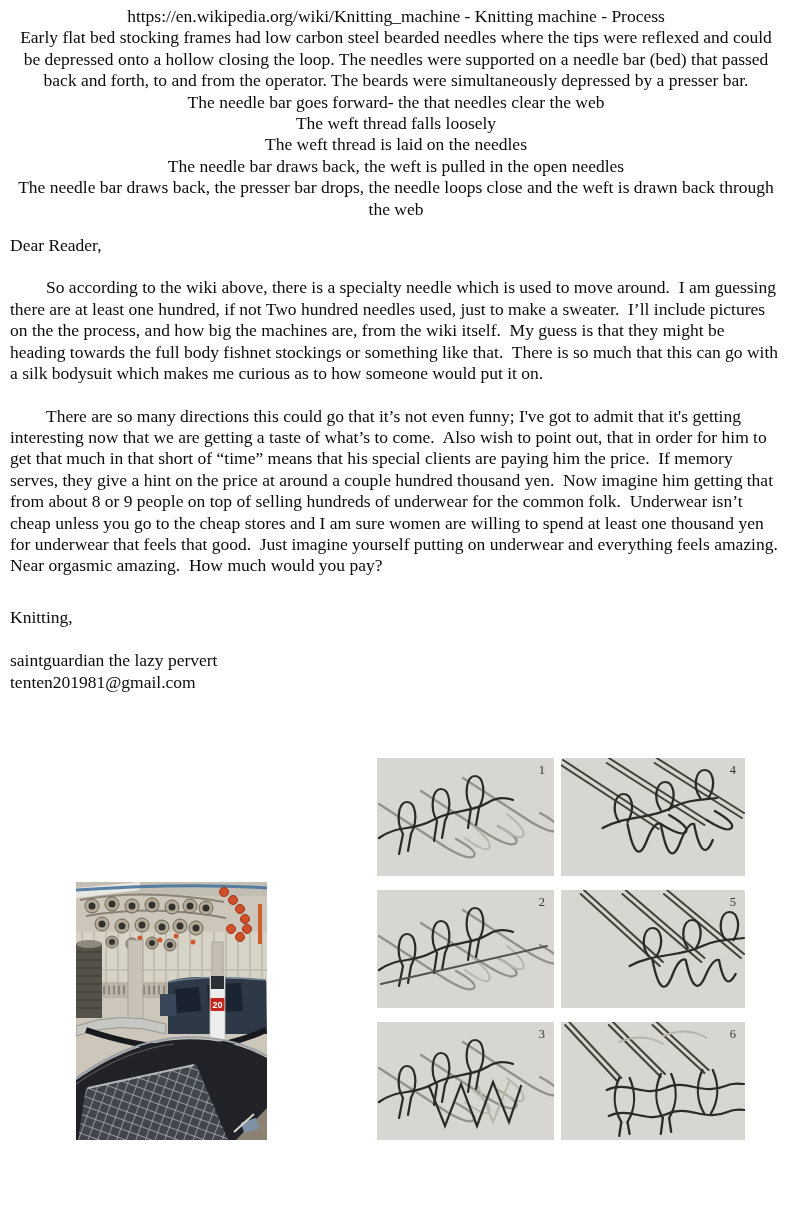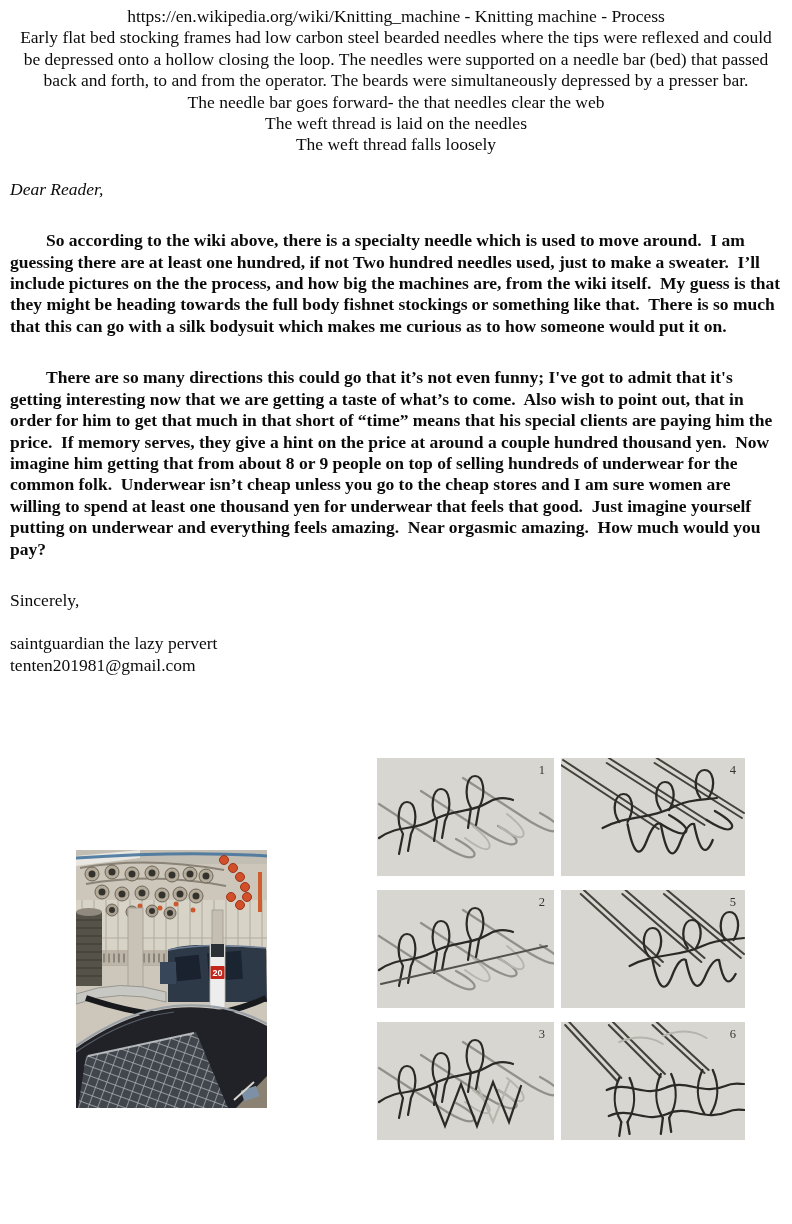--- a/index.html
+++ b/index.html
@@ -4,22 +4,22 @@
 <style>
   html,body { margin:0; padding:0; background:#ffffff; }
   .page {
     position:relative; width:792px; height:1224px; background:#ffffff;
     font-family:"Liberation Serif", serif; font-size:17.5px; line-height:21.4px;
     color:#0b0b0b; overflow:hidden;
   }
   .content { padding:6px 10px 0 10px; }
   .center-block { text-align:center; }
   .center-line { white-space:pre-wrap;text-align:center; }
-  .salutation { margin-top:23px;font-style:italic; }
-  .body-para { margin:30px 0 0 0; text-indent:36px; white-space:pre-wrap;font-weight:bold; }
+  .salutation { margin-top:15px; }
+  .body-para { margin:21px 0 0 0; text-indent:36px; white-space:pre-wrap; }
   .closing { margin-top:30px; }
   .sig-block { margin-top:22px; }
   .sig-line { white-space:pre-wrap; }
 
   .diagram-grid {
     position:absolute; left:377px; top:758px; width:368px;
     display:grid; grid-template-columns:177px 184px; column-gap:7px;
     grid-auto-rows:118px; row-gap:14px;
   }
   .panel { position:relative; background:#d8d6d0; margin:0; }
@@ -27,41 +27,43 @@
   .panel-num {
     position:absolute; top:2px; right:9px; font-size:12.5px; color:#35332f;
     font-family:"Liberation Serif", serif;
   }
   .gln { stroke:#92908a; stroke-width:2.2; fill:none; stroke-linecap:round; }
   .fln { stroke:#b6b4ac; stroke-width:2;   fill:none; stroke-linecap:round; }
   .bln { stroke:#2c2a26; stroke-width:2.2; fill:none; stroke-linecap:round; }
   .dln { stroke:#45423b; stroke-width:2;   fill:none; stroke-linecap:round; }
   .sln { stroke:#55524e; stroke-width:2;   fill:none; stroke-linecap:round; }
 
-  .photo { position:absolute; left:76px; top:850px; width:191px; height:258px; }
+  .photo { position:absolute; left:76px; top:882px; width:191px; height:258px; }
   .photo svg { display:block; width:100%; height:100%; }
 </style>
 </head>
 <body>
 
 <div class="page">
   <div class="content">
 
     <div class="center-block">
       <div class="center-line">https://en.wikipedia.org/wiki/Knitting_machine - Knitting machine - Process</div>
       <div class="center-line">Early flat bed stocking frames had low carbon steel bearded needles where the tips were reflexed and could be depressed onto a hollow closing the loop. The needles were supported on a needle bar (bed) that passed back and forth, to and from the operator. The beards were simultaneously depressed by a presser bar.</div>
       <div class="center-line">The needle bar goes forward- the that needles clear the web</div>
+      <div class="center-line">The weft thread falls loosely</div>
       <div class="center-line">The weft thread is laid on the needles</div>
-      <div class="center-line">The weft thread falls loosely</div>
+      <div class="center-line">The needle bar draws back, the weft is pulled in the open needles</div>
+      <div class="center-line">The needle bar draws back, the presser bar drops, the needle loops close and the weft is drawn back through the web</div>
     </div>
 
     <div class="salutation">Dear Reader,</div>
     <p class="body-para">So according to the wiki above, there is a specialty needle which is used to move around.  I am guessing there are at least one hundred, if not Two hundred needles used, just to make a sweater.  I’ll include pictures on the the process, and how big the machines are, from the wiki itself.  My guess is that they might be heading towards the full body fishnet stockings or something like that.  There is so much that this can go with a silk bodysuit which makes me curious as to how someone would put it on.</p>
     <p class="body-para">There are so many directions this could go that it’s not even funny; I've got to admit that it's getting interesting now that we are getting a taste of what’s to come.  Also wish to point out, that in order for him to get that much in that short of “time” means that his special clients are paying him the price.  If memory serves, they give a hint on the price at around a couple hundred thousand yen.  Now imagine him getting that from about 8 or 9 people on top of selling hundreds of underwear for the common folk.  Underwear isn’t cheap unless you go to the cheap stores and I am sure women are willing to spend at least one thousand yen for underwear that feels that good.  Just imagine yourself putting on underwear and everything feels amazing.  Near orgasmic amazing.  How much would you pay?</p>
-    <div class="closing">Sincerely,</div>
+    <div class="closing">Knitting,</div>
     <div class="sig-block">
       <div class="sig-line">saintguardian the lazy pervert</div>
       <div class="sig-line">tenten201981@gmail.com</div>
     </div>
   </div>
 
   <div class="diagram-grid">
 
     <figure class="panel">
       <svg viewBox="0 0 177 118" preserveAspectRatio="none">

